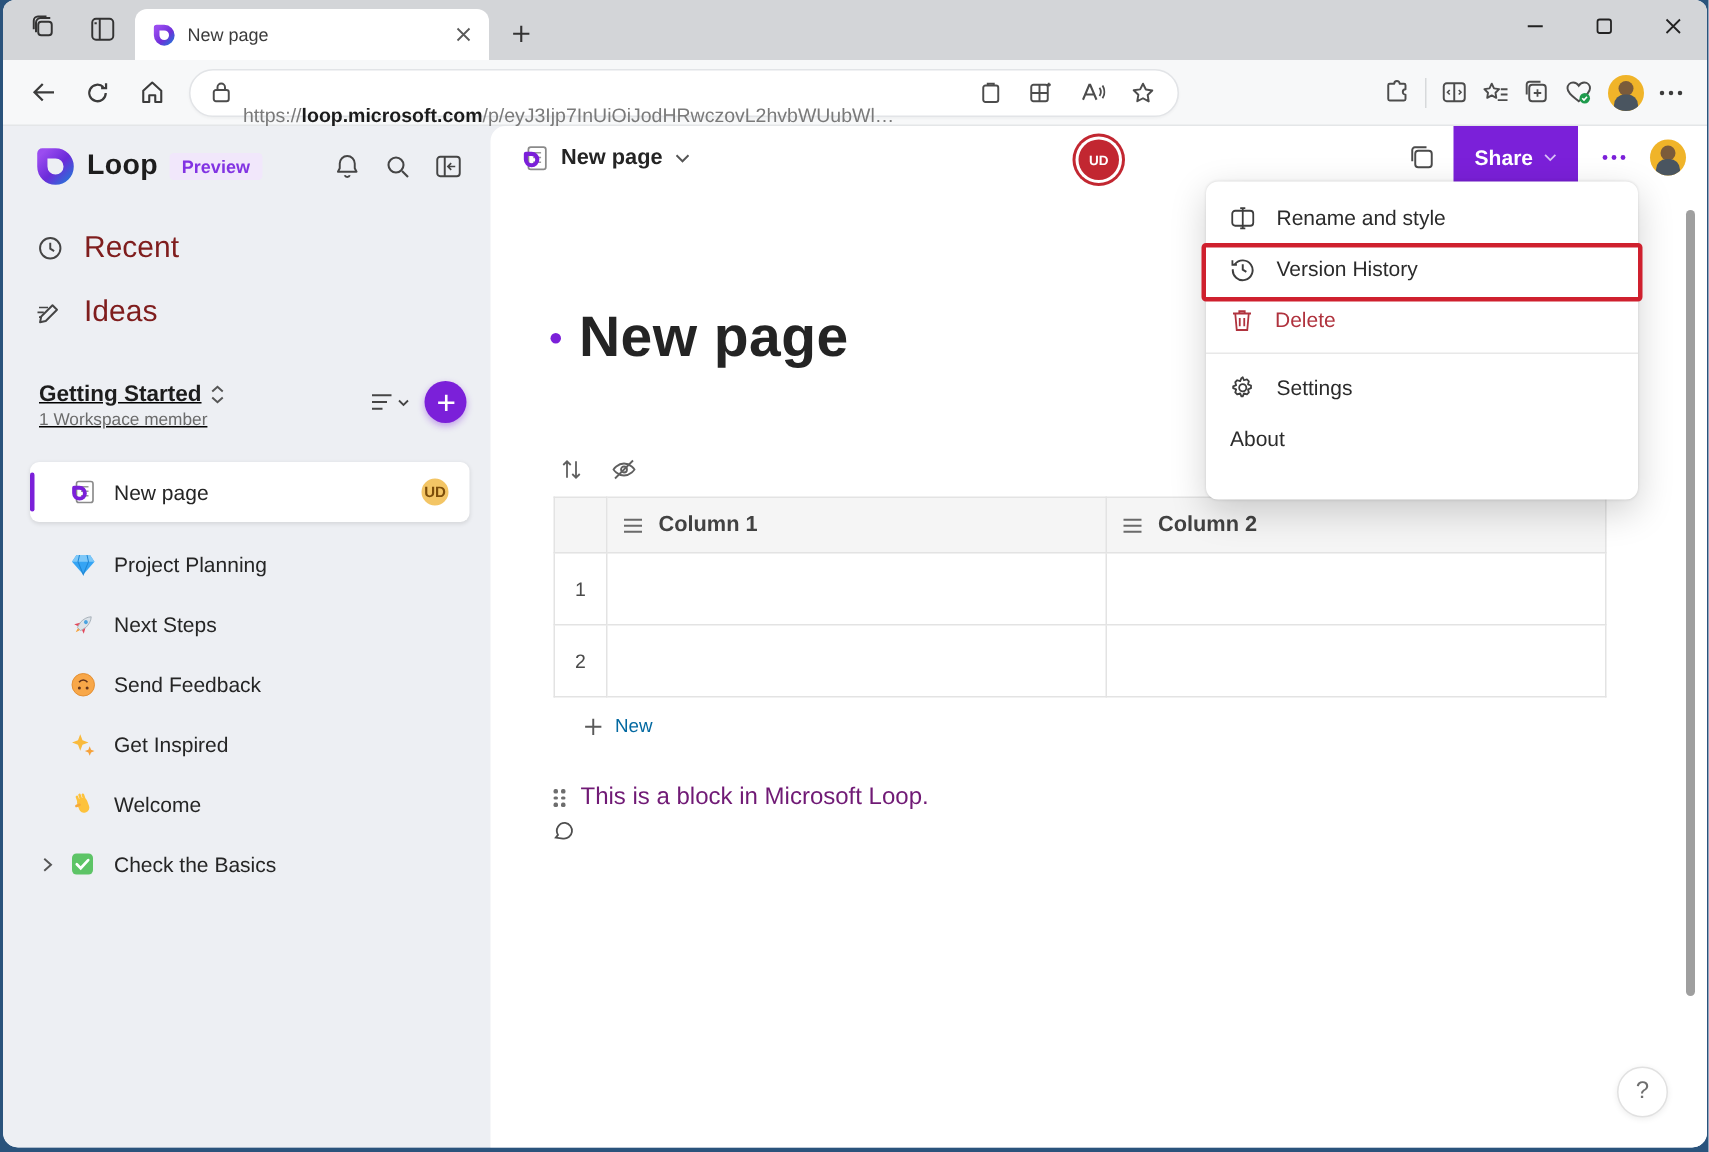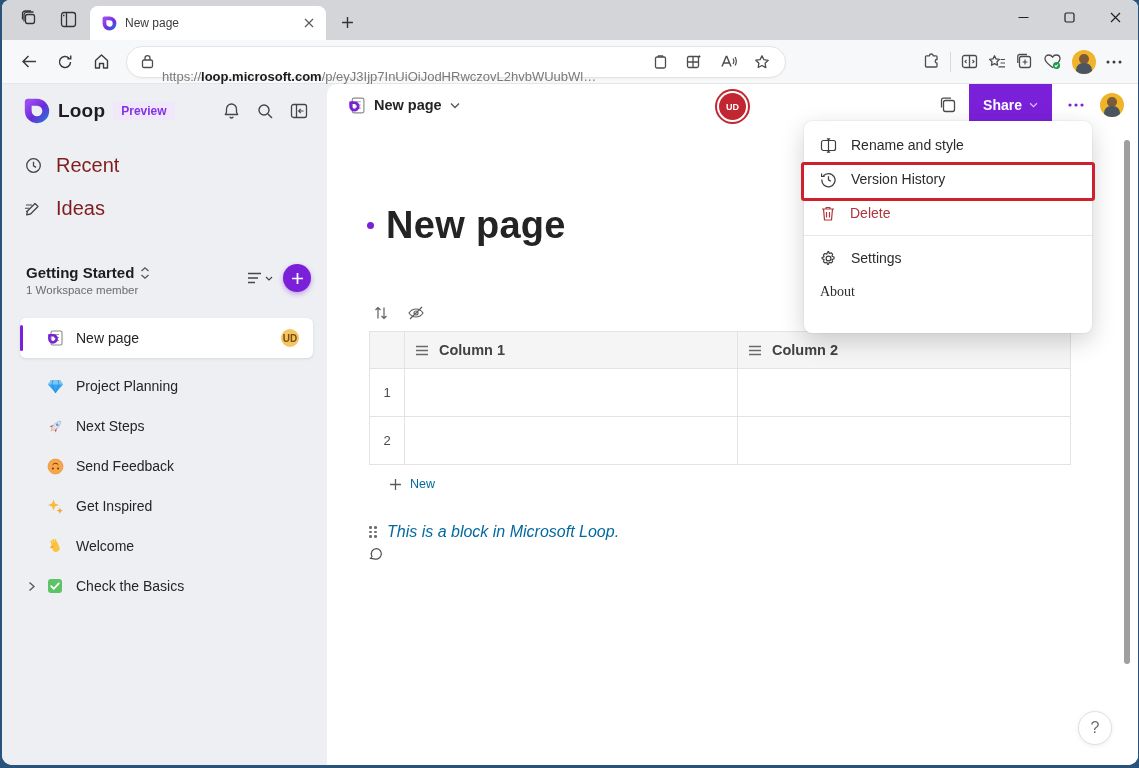--- a/index.html
+++ b/index.html
@@ -42,21 +42,21 @@
 
   
   .sidebar { width:325px; flex:0 0 325px; padding:14px 0 0 0; position:relative; }
   .sb-top { display:flex; align-items:center; padding:0 16px 0 22px; gap:8px; }
   .loop-name { font-size:19px; font-weight:bold; color:#1d1d1d; letter-spacing:.2px; }
   .preview { font-size:12px; font-weight:bold; color:#8233e3; background:#f1e7fb; padding:2px 8px; border-radius:3px; }
   .sb-top-icons { margin-left:auto; display:flex; gap:10px; color:#454545; }
   .sb-ic { width:24px; height:24px; display:flex; align-items:center; justify-content:center; border-radius:5px; }
   .sb-nav { margin-top:20px; }
   .sb-nav-item { display:flex; align-items:center; gap:14px; padding:10px 22px; font-size:20px; color:#7f1d1d; }
-  .ws-head { margin-top:34px; padding:0 16px 0 24px; display:flex; align-items:flex-start; }
+  .ws-head { margin-top:24px; padding:0 16px 0 24px; display:flex; align-items:flex-start;text-decoration:underline; }
   .ws-name { font-size:15px; font-weight:bold; color:#1d1d1d; display:flex; align-items:center; gap:6px; }
   .ws-sub { font-size:11.5px; color:#6b6b6b; margin-top:3px; }
   .ws-actions { margin-left:auto; display:flex; align-items:center; gap:10px; }
   .plus-btn { width:28px; height:28px; border-radius:50%; background:#7b20d9; color:#fff;
               display:flex; align-items:center; justify-content:center; box-shadow:0 2px 5px rgba(123,32,217,.4); }
   .page-list { margin-top:22px; }
   .page-item { display:flex; align-items:center; gap:12px; padding:11px 18px 11px 44px; font-size:14px; color:#252525; position:relative; }
   .page-item.selected { background:#fff; margin:0 14px 8px 18px; border-radius:6px; padding:9px 12px 9px 26px;
                         box-shadow:0 1px 3px rgba(0,0,0,.10); }
   .page-item.selected::before { content:""; position:absolute; left:0; top:7px; bottom:7px; width:3px; border-radius:2px; background:#7b20d9; }
@@ -87,30 +87,30 @@
   th.rownum-h { width:35px; background:#f5f5f5; }
   th.colh { background:#f5f5f5; font-size:14.5px; font-weight:bold; color:#424242; text-align:left;
             padding:8px 10px; height:37px; }
   th.colh .hdr { display:flex; align-items:center; gap:10px; }
   td.rownum { width:35px; text-align:center; font-size:13px; color:#4b4b4b; }
   td.cell { height:48px; background:#fff; }
   .new-row { display:flex; align-items:center; gap:8px; margin:12px 0 0 22px; font-size:12.5px; color:#0369a1; }
   .block { margin-top:32px; display:flex; align-items:center; gap:10px; }
   .drag { display:grid; grid-template-columns:3px 3px; grid-gap:2px; margin-left:2px; }
   .drag i { width:2.5px; height:2.5px; border-radius:50%; background:#6d6d6d; }
-  .block-text { font-size:16px; color:#0369a1;font-style:italic; }
+  .block-text { font-size:16px; color:#701a75; }
   .comment-ic { margin:6px 0 0 2px; color:#4f4f4f; }
 
   
   .menu { position:absolute; top:37px; right:46px; width:288px; background:#fff; border-radius:8px;
           box-shadow:0 8px 24px rgba(0,0,0,.18), 0 0 2px rgba(0,0,0,.12); padding:7px 0 24px; z-index:5; }
   .menu-item { display:flex; align-items:center; gap:14px; height:34px; padding:0 16px; font-size:14px; color:#2b2b2b; }
   .menu-item.danger { color:#b0333e; }
   .menu-sep { height:1px; background:#e8e8e8; margin:5px 0; }
-  .menu-item.noicon { padding-left:16px;font-family:Liberation Serif, serif; }
+  .menu-item.noicon { padding-left:16px; }
   .redbox { position:absolute; left:-3px; right:-3px; top:41px; height:39px;
             border:3px solid #cf202e; border-radius:3px; pointer-events:none; z-index:6; }
 
   .scroll-thumb { position:absolute; right:8px; top:56px; width:6px; height:524px; border-radius:3px; background:#9f9f9f; }
   .help-btn { position:absolute; right:26px; bottom:20px; width:34px; height:34px; border-radius:50%;
               border:1px solid #e1e1e1; background:#fff; color:#6f6f6f; font-size:16px;
               display:flex; align-items:center; justify-content:center; box-shadow:0 1px 4px rgba(0,0,0,.08); }
   svg { display:block; }
 </style>
 </head>

